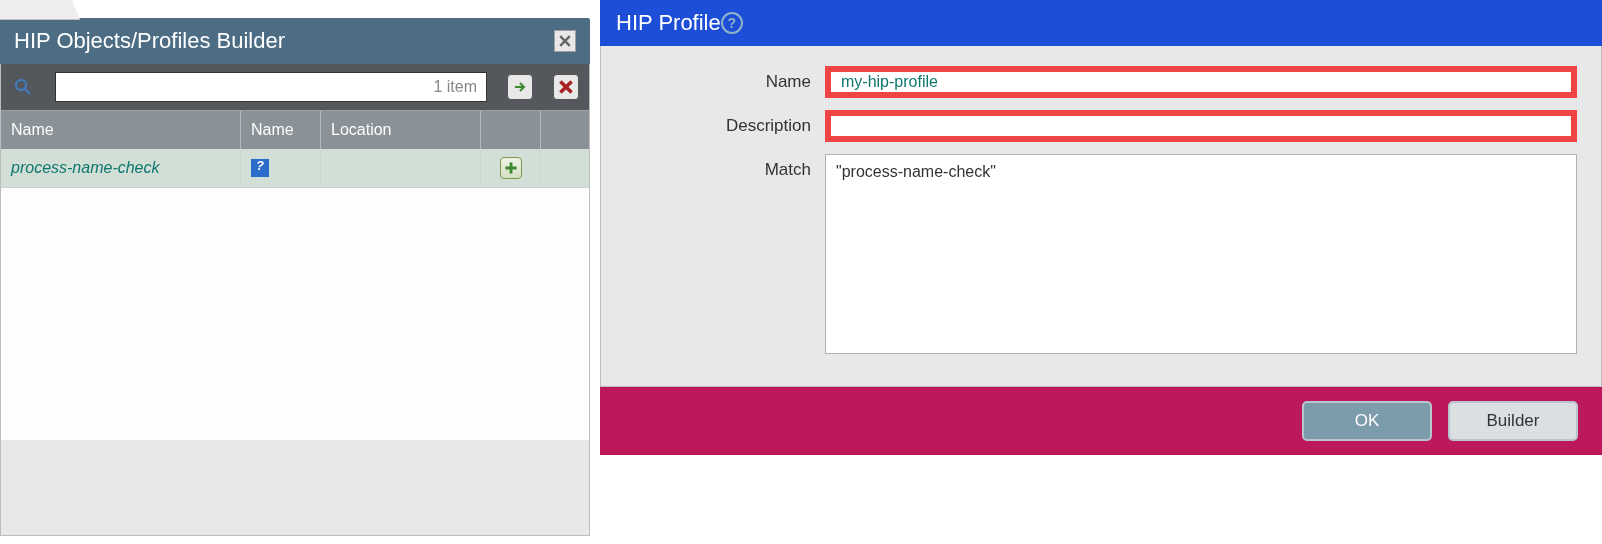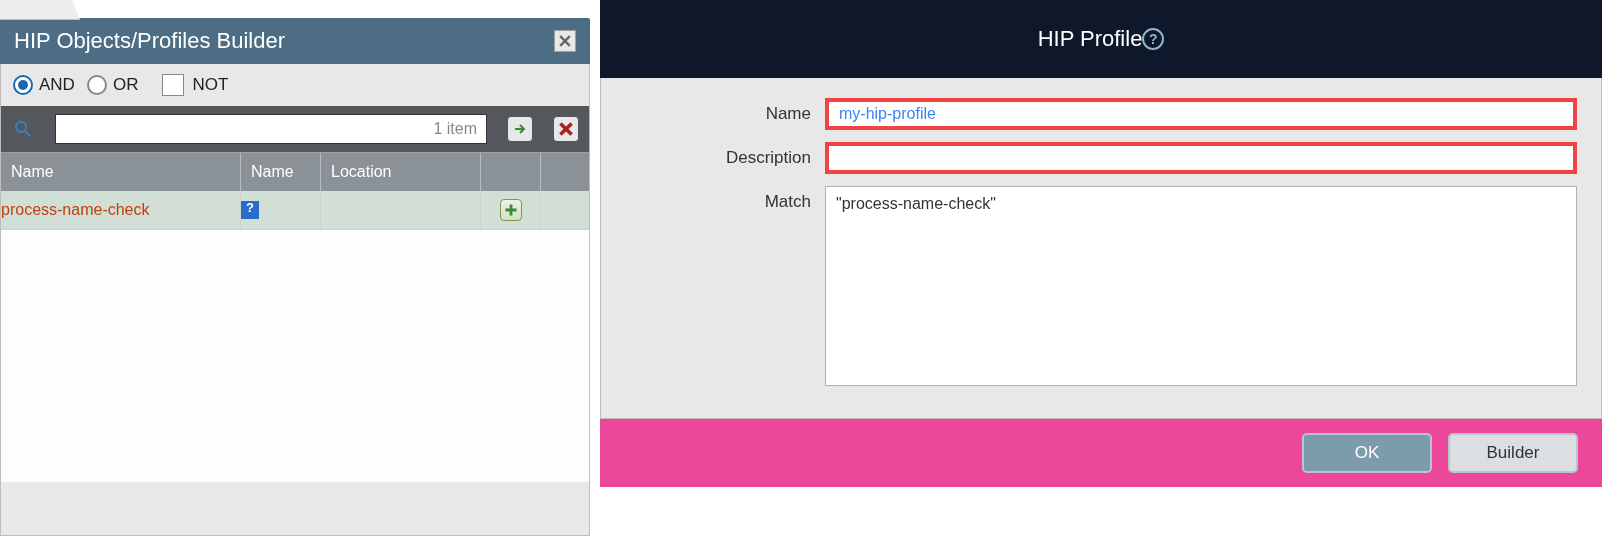--- a/index.html
+++ b/index.html
@@ -170,26 +170,27 @@
       font-size: 16px;
       font-weight: 400;
     }
     .grid-row {
       display: grid;
       grid-template-columns: 240px 80px 160px 60px;
       background: #d1dfd6;
       border-bottom: 1px solid #d0d0d0;
     }
     .grid-cell {
-      padding: 8px 0;
+      padding: 8px 10px;
       border-right: 1px solid #cfd4d0;
       font-size: 16px;
-      color: #c2410c;
-      display: flex;
-      align-items: center;
+      color: #0f766e;
+      display: flex;
+      align-items: center;
+      font-style: italic;
     }
     .grid-cell.action {
       justify-content: center;
     }
     .add-icon {
       width: 22px; height: 22px;
       border: 1px solid #7a9a4f;
       border-radius: 4px;
       background: linear-gradient(#eef2e6, #d5e0c2);
       display: flex; align-items:center; justify-content:center;
@@ -212,27 +213,27 @@
       font-weight: bold;
     }
     
     .right-panel {
       flex: 1;
       display: flex;
       flex-direction: column;
       margin-left: 10px;
     }
     .right-header {
-      background: #0f172a;
+      background: #1d4ed8;
       color: #fff;
       font-size: 22px;
       font-weight: 300;
-      padding: 26px 16px;
-      display: flex;
-      justify-content: center;
+      padding: 10px 16px;
+      display: flex;
+      justify-content: flex-start;
       align-items: center;
     }
     .help-icon {
       width: 22px;
       height: 22px;
       border: 2px solid #8fb3c7;
       border-radius: 50%;
       color: #8fb3c7;
       display: flex;
       align-items: center;
@@ -257,25 +258,25 @@
       width: 200px;
       text-align: right;
       padding-right: 14px;
       padding-top: 6px;
       font-size: 17px;
       color: #333;
     }
     .form-input {
       flex: 1;
       height: 32px;
-      border: 4px solid #ef4444;
+      border: 6px solid #ef4444;
       background: #fff;
       padding: 0 10px;
       font-size: 16px;
-      color: #3b82f6;
+      color: #0f766e;
     }
     .form-textarea {
       flex: 1;
       height: 200px;
       border: 1px solid #b0b0b0;
       background: #fff;
       padding: 8px 10px;
       font-size: 16px;
       color: #333;
       resize: none;
@@ -286,21 +287,21 @@
       align-items: center;
       margin-left: 200px;
       gap: 8px;
       margin-top: 6px;
     }
     .add-match-label {
       font-size: 16px;
       color: #333;
     }
     .button-bar {
-      background: #ec4899;
+      background: #be185d;
       padding: 14px 24px;
       display: flex;
       justify-content: flex-end;
       gap: 16px;
     }
     .btn {
       min-width: 130px;
       height: 40px;
       border: 2px solid #b8c5cd;
       border-radius: 5px;
@@ -325,34 +326,20 @@
     <div class="panel-header">
       <span>HIP Objects/Profiles Builder</span>
       <div class="close-x">
         <svg viewBox="0 0 10 10">
             <line x1="1" y1="1" x2="9" y2="9" stroke="#666" stroke-width="2"></line>
             <line x1="9" y1="1" x2="1" y2="9" stroke="#666" stroke-width="2"></line>
           </svg>
       </div>
     </div>
     <div class="left-body">
-      <div class="boolean-row">
-        <label class="radio-wrap">
-          <span class="radio-circle checked"></span>
-          <span>AND</span>
-        </label>
-        <label class="radio-wrap">
-          <span class="radio-circle unchecked"></span>
-          <span>OR</span>
-        </label>
-        <label class="checkbox-wrap">
-          <span class="checkbox-box"></span>
-          <span>NOT</span>
-        </label>
-      </div>
 
       <div class="search-bar">
         <div class="search-icon-box">
           <svg width="18" height="18" viewBox="0 0 18 18">
               <circle cx="7" cy="7" r="5" fill="none" stroke="#3b7fc4" stroke-width="2"></circle>
               <line x1="11" y1="11" x2="16" y2="16" stroke="#3b7fc4" stroke-width="2"></line>
             </svg>
         </div>
         <div class="search-input-container">
           <input class="search-input" type="text" value="" style="">

